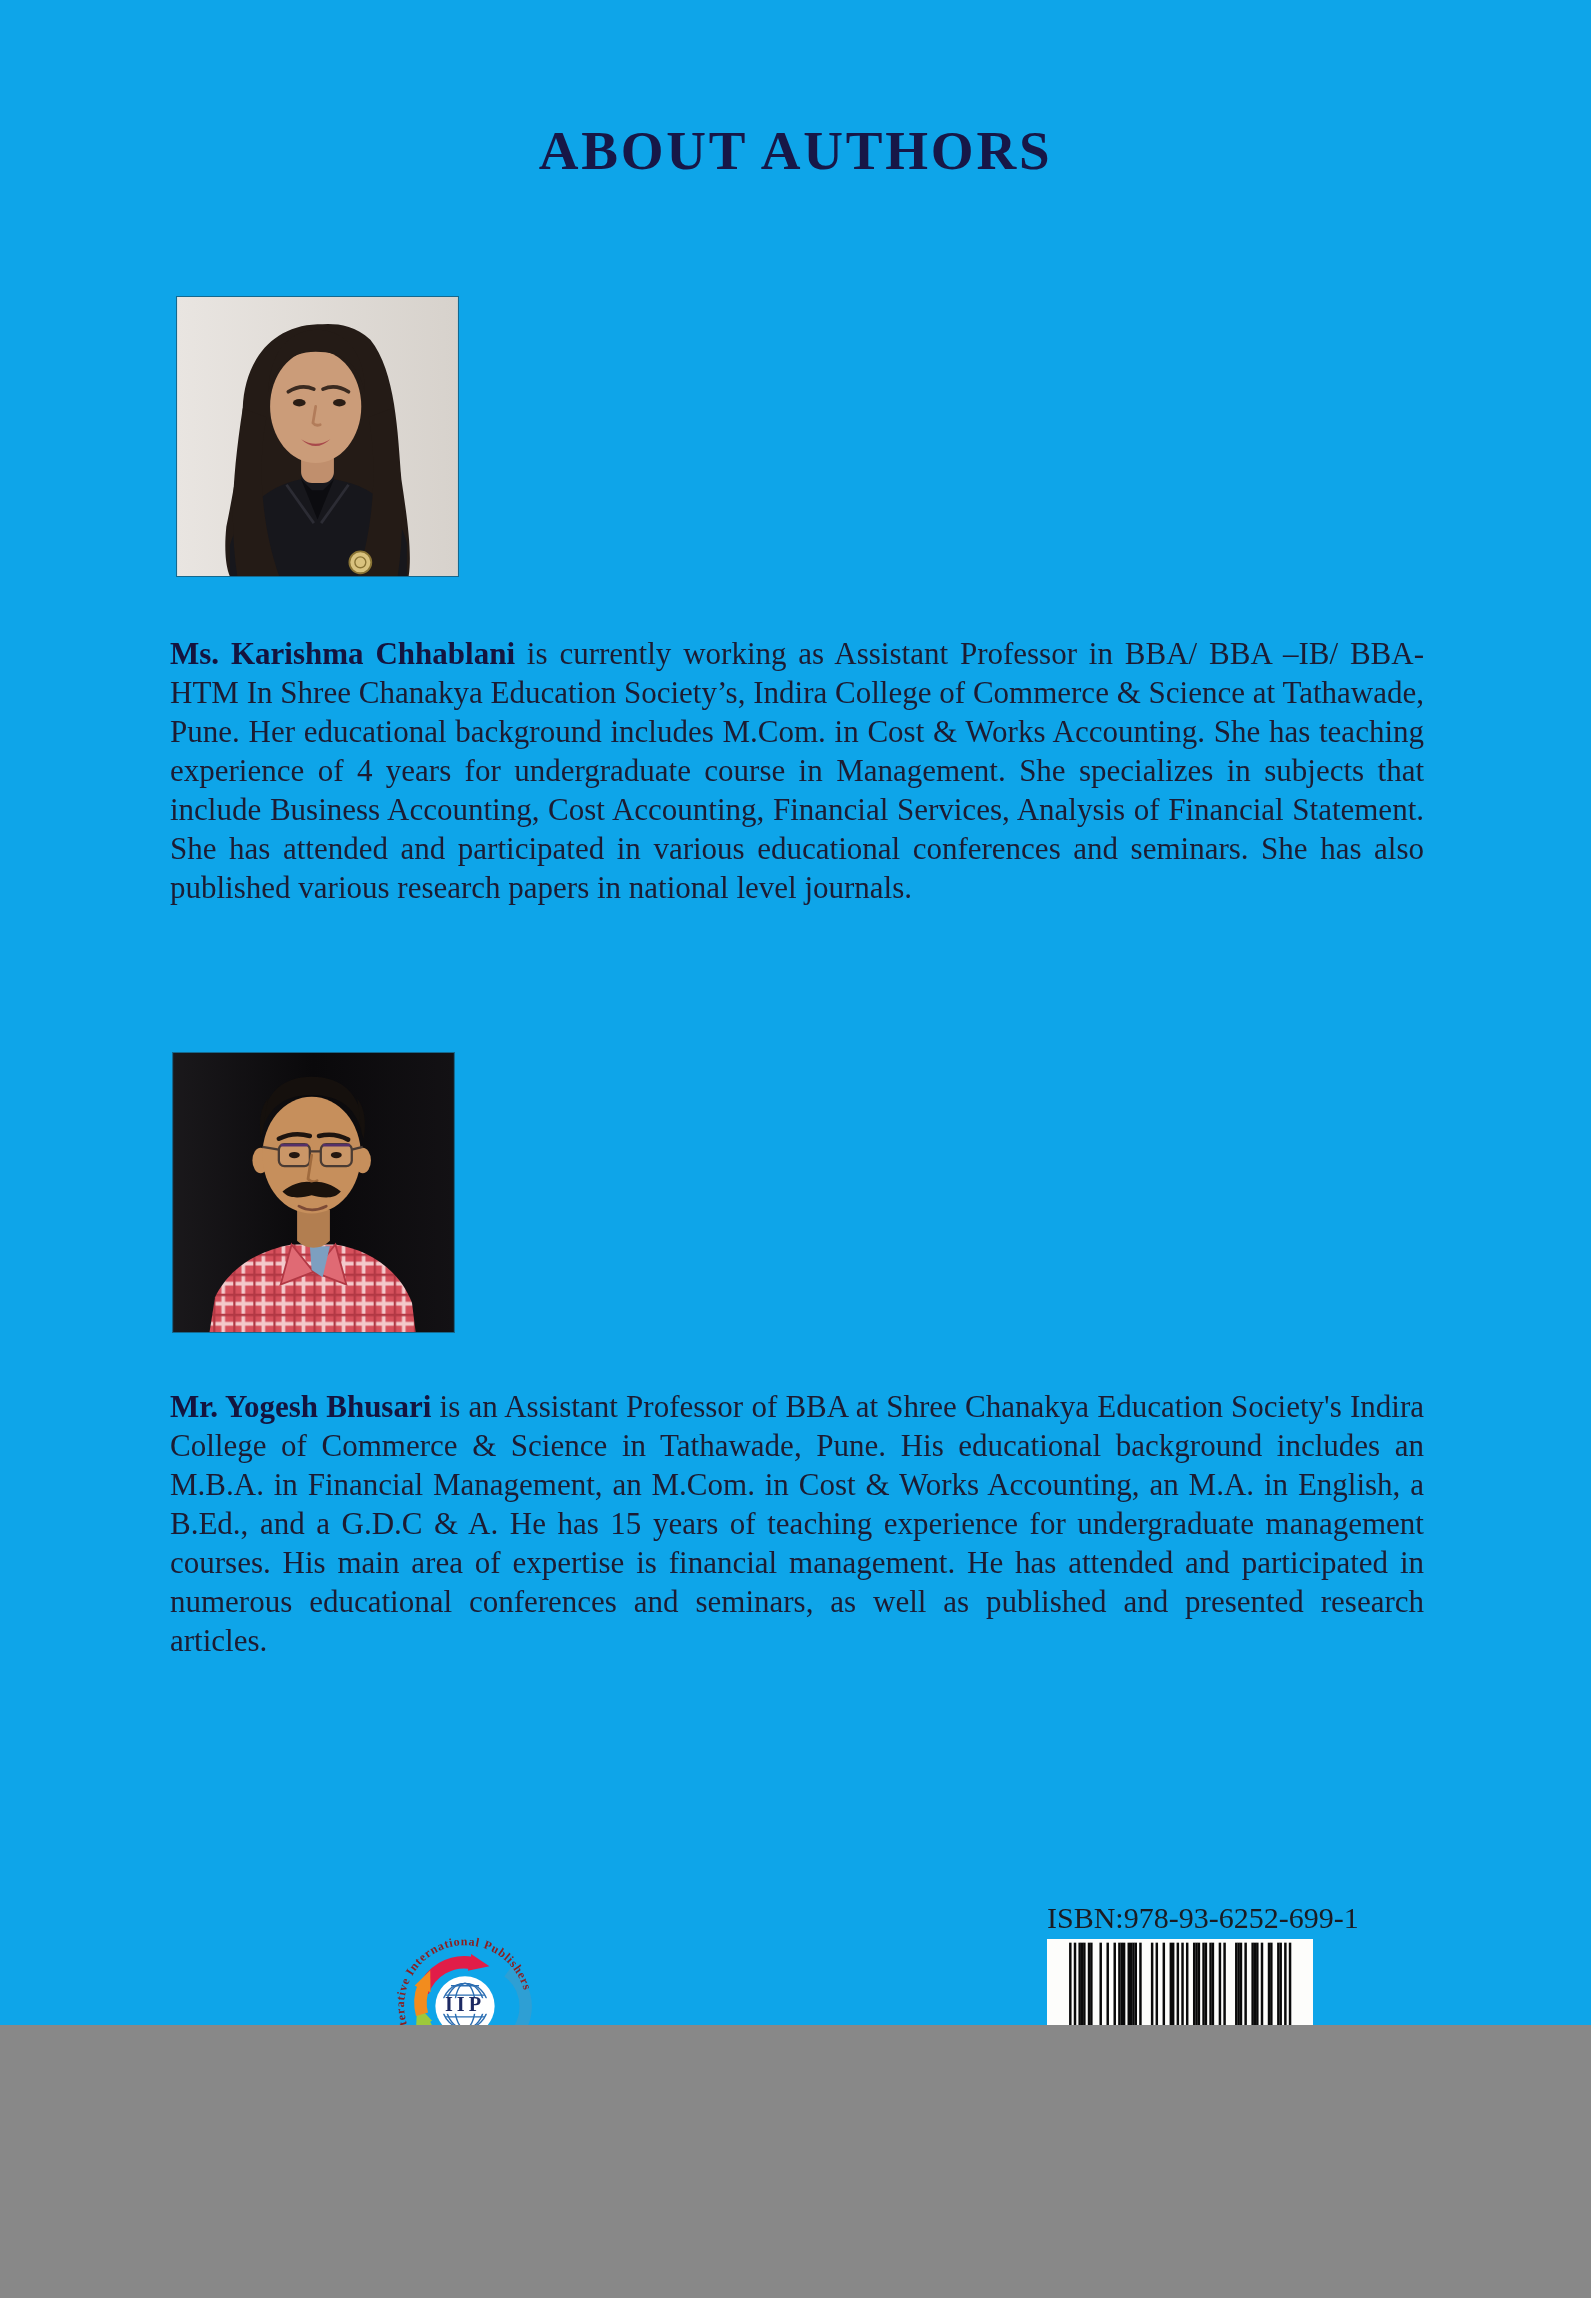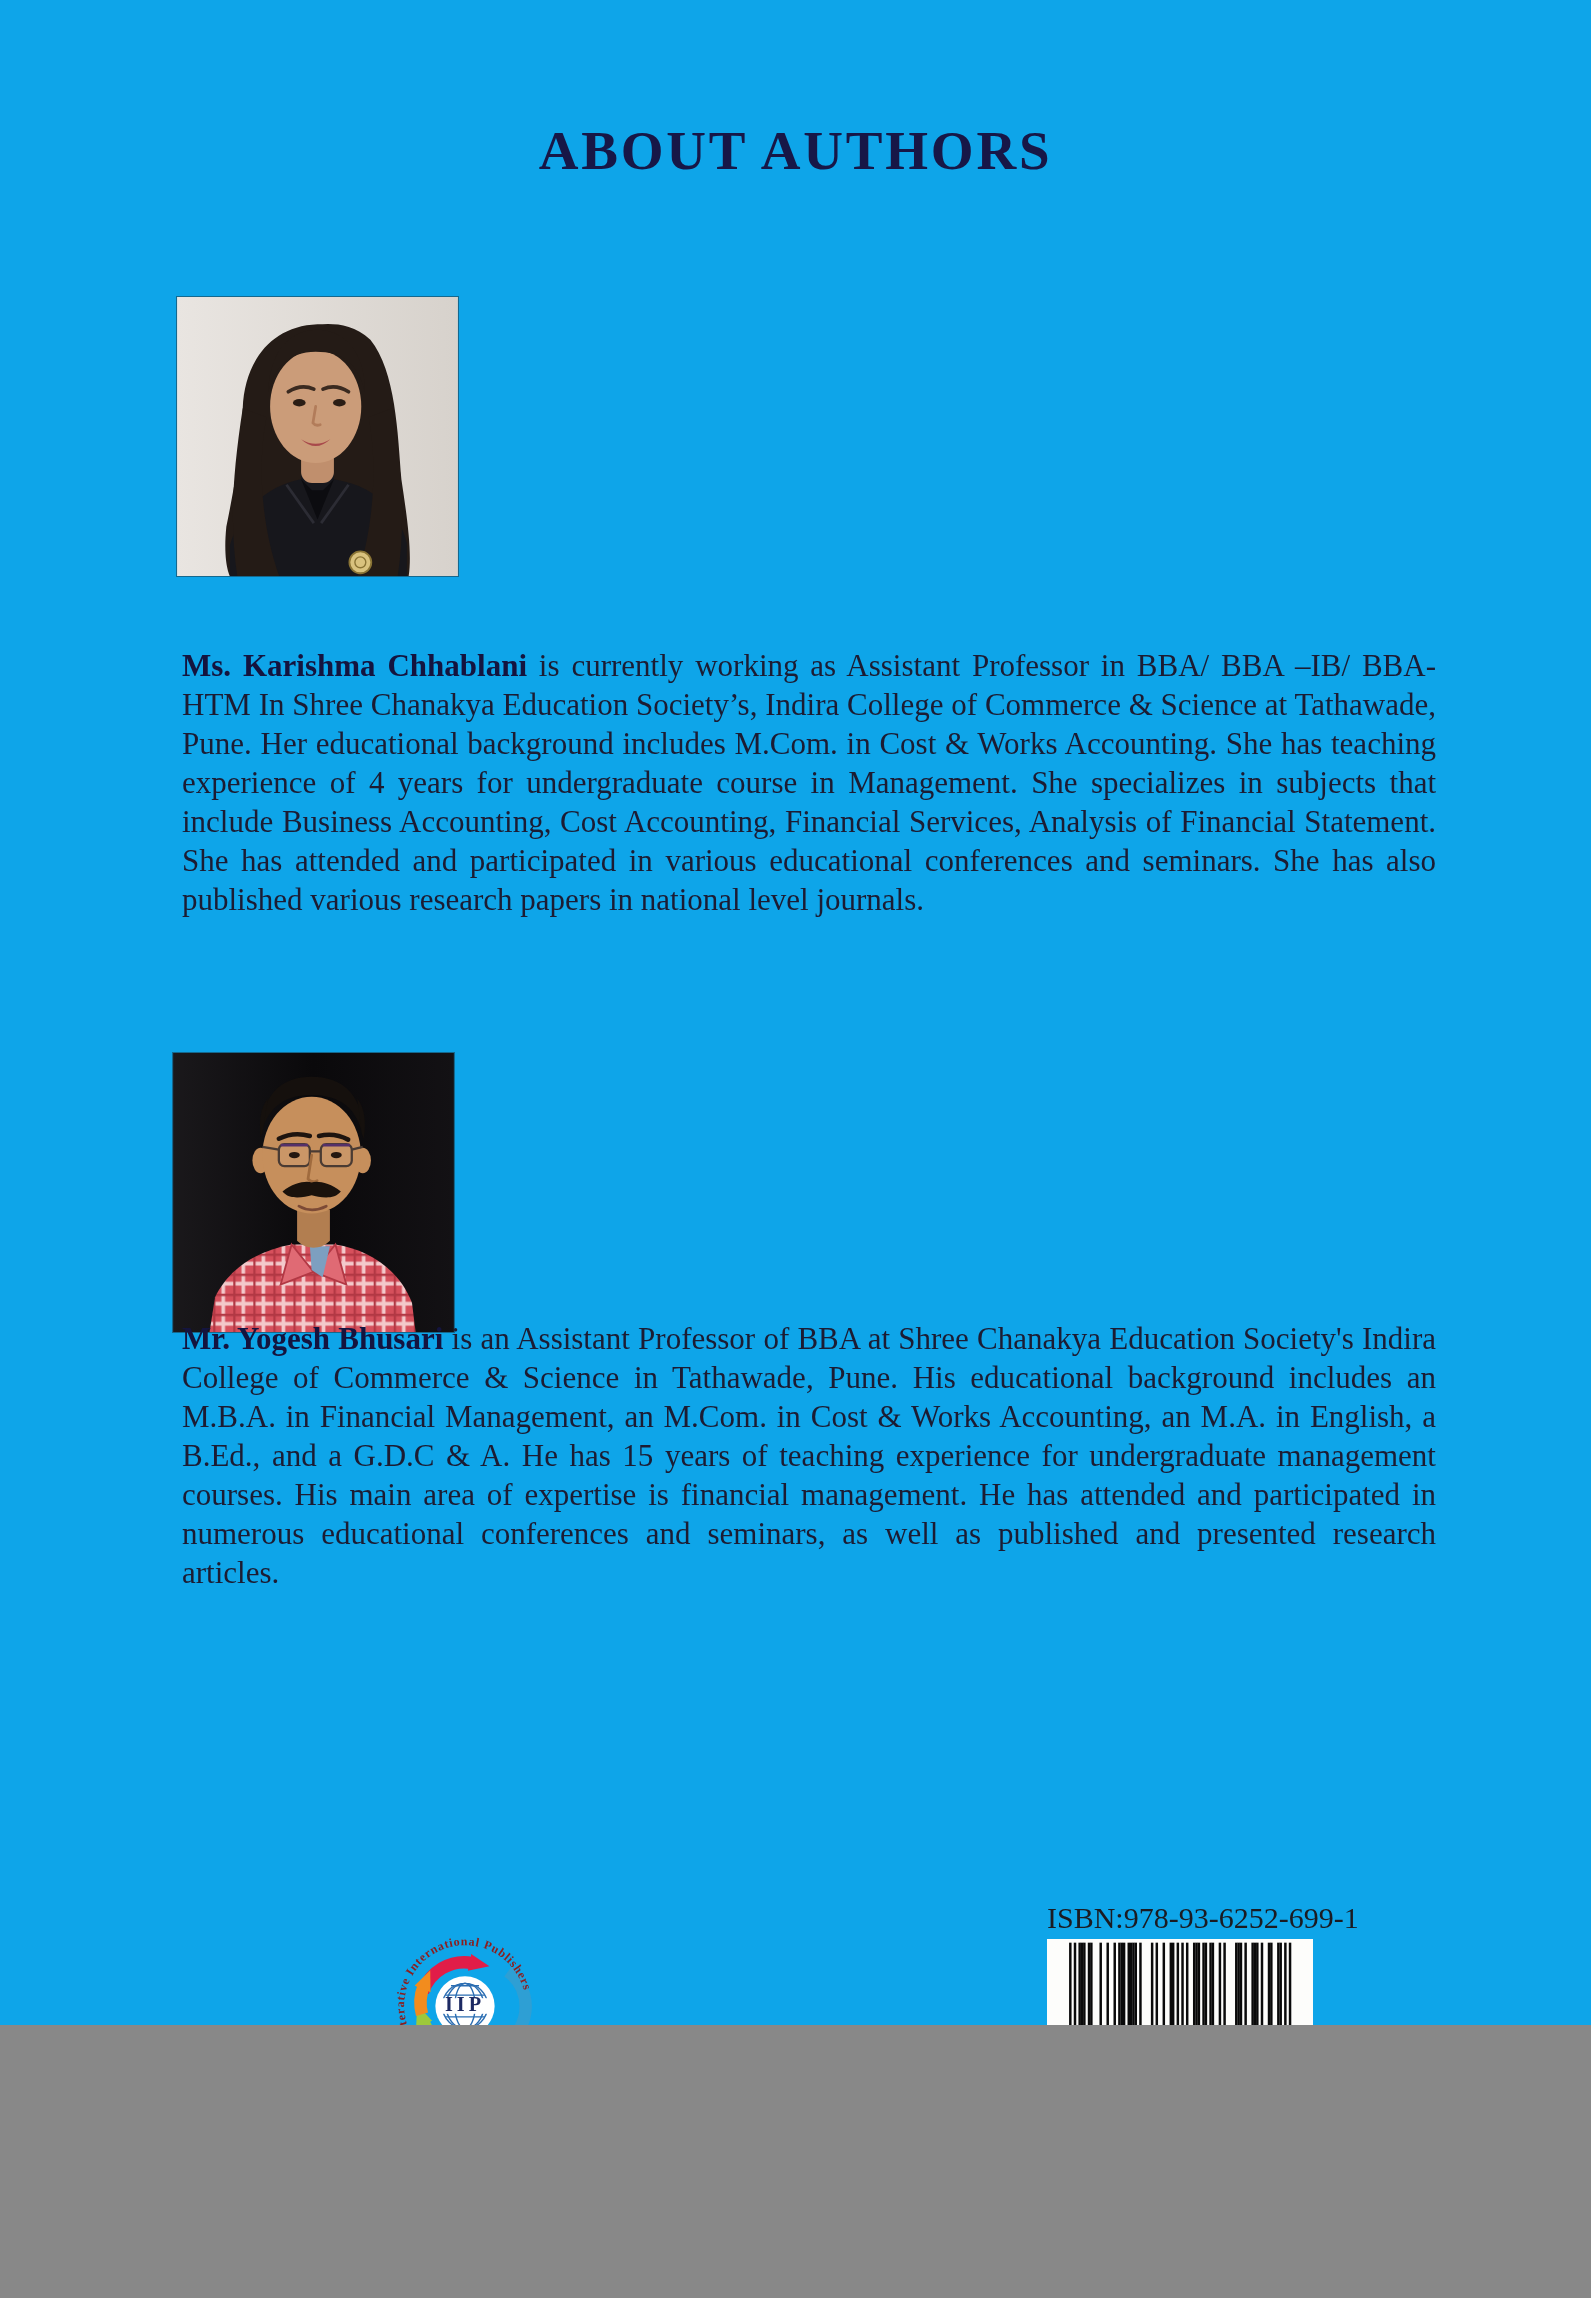--- a/index.html
+++ b/index.html
@@ -20,28 +20,28 @@
     position:absolute;width:283px;height:281px;
     border:0.9px solid rgba(30,30,30,.45);
     box-sizing:border-box;
     overflow:hidden;
   }
   .photo svg{display:block;width:100%;height:100%;}
   .photo1{left:176px;top:296px;}
   .photo2{left:172px;top:1052px;}
   .bio{
     position:absolute;left:170px;width:1254px;
-    margin:12px;
+    margin:0;
     font-size:31px;line-height:39px;
     text-align:justify;
     color:#1c1c33;
   }
   .bio b{color:#14143f;}
   .bio1{top:634px;}
-  .bio2{top:1307px;}
+  .bio2{top:1387px;}
   .isbn{
     position:absolute;left:1047px;top:1901px;width:266px;
     text-align:center;font-size:30px;color:#1b1b22;
     white-space:nowrap;
   }
   .barcode-box{
     position:absolute;left:1047px;top:1939px;width:266px;height:165px;
     background:#fdfdfb;
   }
   .barcode-box svg{display:block;width:100%;height:100%;}

